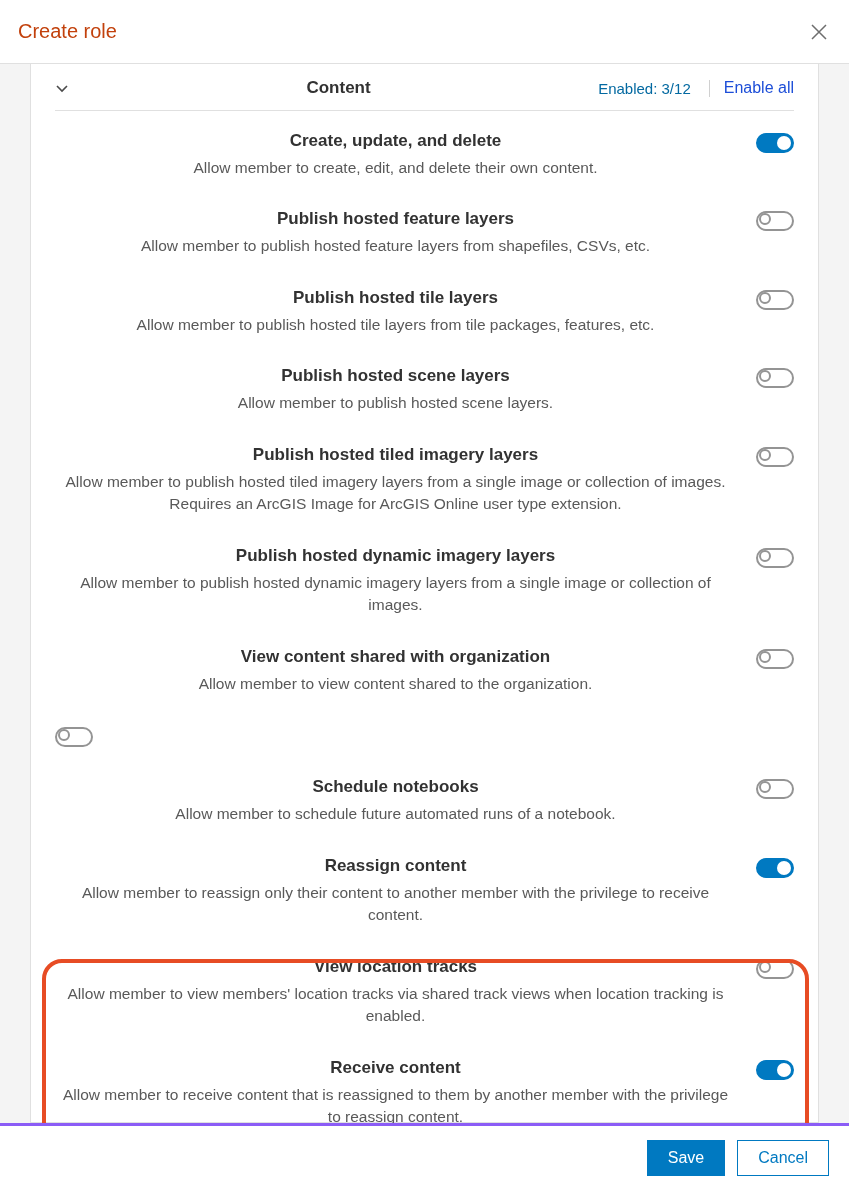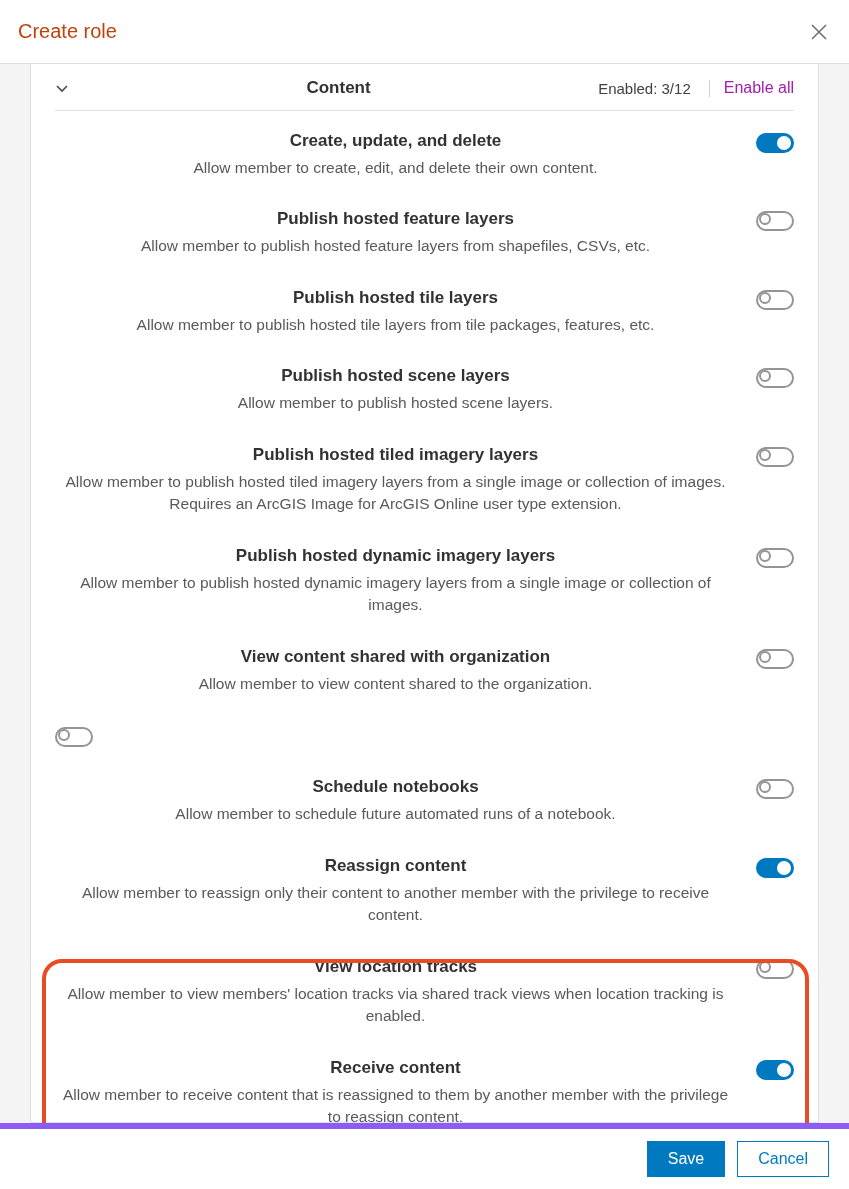--- a/index.html
+++ b/index.html
@@ -34,22 +34,22 @@
   .section-header {
     display: flex; align-items: center; padding: 14px 0 12px 0;
     border-bottom: 1px solid #e0e0e0;
   }
   .chevron {
     width: 14px; height: 14px; margin-right: 10px; display:flex; align-items:center; justify-content:center;
     color:#6e6e6e;
   }
   .chevron svg { width: 14px; height: 14px; stroke:#4a4a4a; stroke-width:1.6; fill:none; }
   .section-title { font-weight: 600; font-size: 17px; flex:1; }
-  .enabled-count { font-size: 15px; color:#404040; padding-right: 18px; border-right:1px solid #d0d0d0; margin-right:14px; }
-  .enable-all { color:#a21caf; font-size:16px; cursor:pointer; }
+  .enabled-count { font-size: 15px; color:#0369a1; padding-right: 18px; border-right:1px solid #d0d0d0; margin-right:14px; }
+  .enable-all { color:#1d4ed8; font-size:16px; cursor:pointer; }
 
   .priv-list { padding-top: 4px; }
   .priv-item {
     display: flex; align-items: flex-start; padding: 16px 0 14px 0;
   }
   .priv-text { flex:1; padding-right: 20px; }
   .priv-title { font-weight:600; font-size:17px; color:#323232; margin-bottom:6px; }
   .priv-desc { font-size:15.5px; color:#595959; line-height:1.45; }
 
   .toggle {
@@ -66,21 +66,21 @@
   .toggle.on  .knob { right:1px; background:#fff; width:14px; height:14px; top:1px; }
 
   .highlight-box {
     position:absolute;
     border:4px solid #e74c24;
     border-radius:20px;
     pointer-events:none;
   }
 
   .footer {
-    height: 66px; border-top:6px solid #8b5cf6; background:#fff;
+    height: 66px; border-top:3px solid #8b5cf6; background:#fff;
     display:flex; align-items:center; justify-content:flex-end; gap:12px;
     padding: 0 20px;
   }
   .btn {
     height:36px; padding:0 20px; font-size:16px; display:flex; align-items:center; justify-content:center;
     cursor:pointer;
   }
   .btn-primary { background:#0079c1; color:#fff; border:1px solid #0079c1; }
   .btn-secondary { background:#fff; color:#0079c1; border:1px solid #0079c1; }
 </style>

